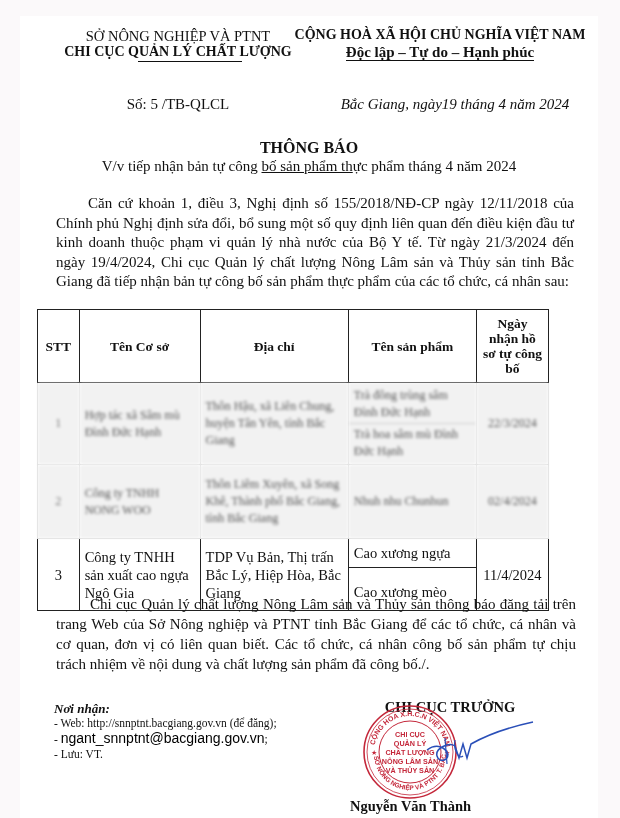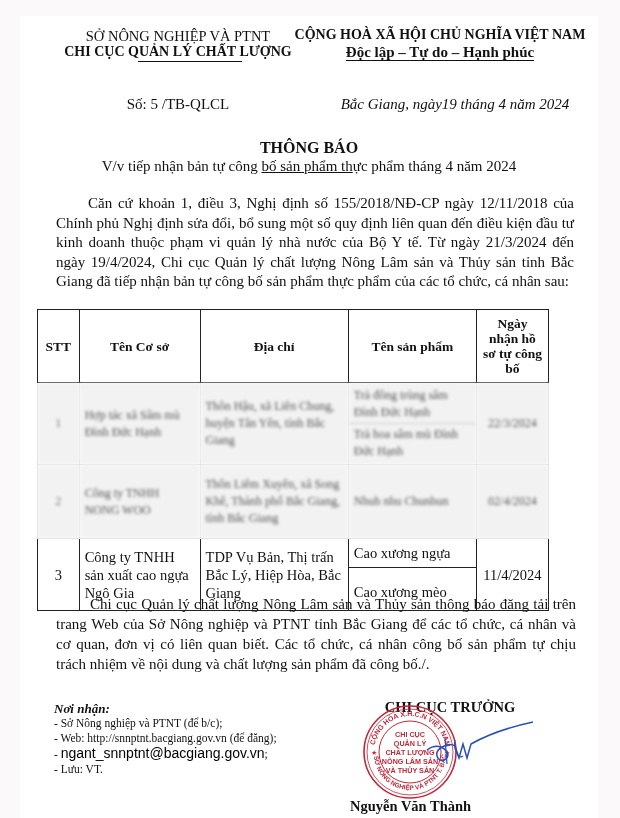--- a/index.html
+++ b/index.html
@@ -133,21 +133,20 @@
         </td>
         <td class="c-date">11/4/2024</td>
       </tr>
     </tbody>
   </table>
 
   <div class="abs para2"><span class="indent" style="display:inline-block;width:34px"></span><span>Chi cục Quản lý chất lượng Nông Lâm sản và Thủy sản thông báo đăng tải trên trang Web của Sở Nông nghiệp và PTNT tỉnh Bắc Giang để các tổ chức, cá nhân và cơ quan, đơn vị có liên quan biết. Các tổ chức, cá nhân công bố sản phẩm tự chịu trách nhiệm về nội dung và chất lượng sản phẩm đã công bố./.</span></div>
 
   <div class="abs recv">
     <div class="h">Nơi nhận:</div>
-    <div>- Sở Nông nghiệp và PTNT (để b/c);</div>
     <div>- Web: http://snnptnt.bacgiang.gov.vn (để đăng);</div>
     <div><span>- </span><span class="email">ngant_snnptnt@bacgiang.gov.vn</span><span>;</span></div>
     <div>- Lưu: VT.</div>
   </div>
 
   <div class="abs sig-title">CHI CỤC TRƯỞNG</div>
 
   <svg class="abs stamp" viewBox="0 0 96 96">
     <circle cx="48" cy="48" r="46" fill="none" stroke="#c4273a" stroke-width="1.6"></circle>
     <circle cx="48" cy="48" r="43" fill="none" stroke="#c4273a" stroke-width="0.8"></circle>

